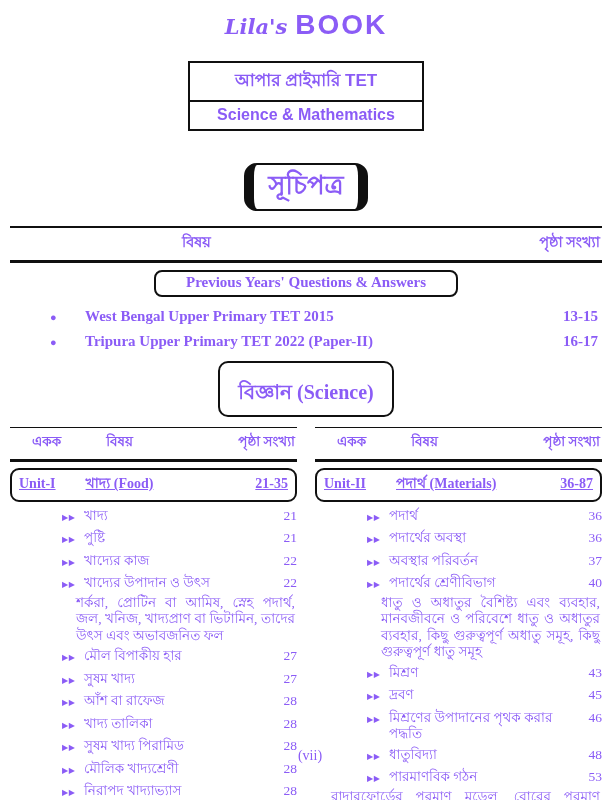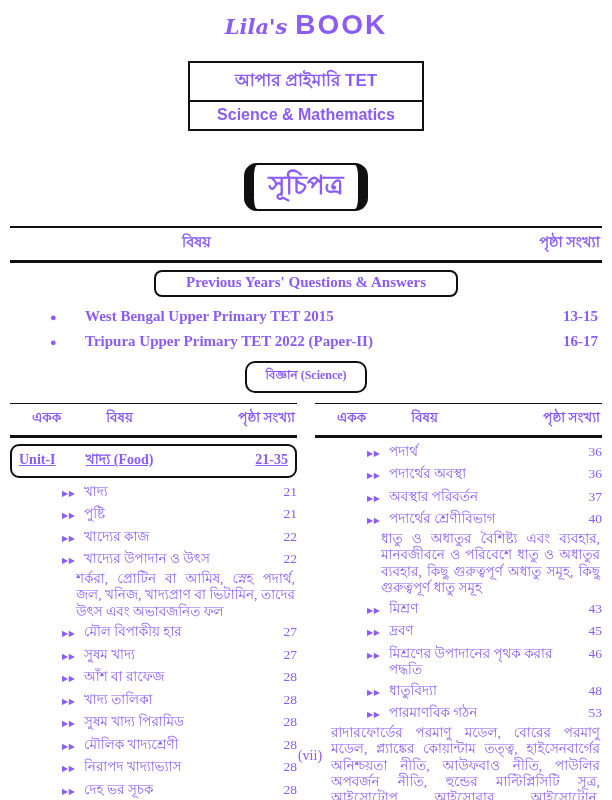--- a/index.html
+++ b/index.html
@@ -33,22 +33,22 @@
   .pyq-badge{
     width:fit-content; margin:7px auto 0; padding:2px 30px 4px;
     border:2px solid #101010; border-radius:8px; font-weight:bold; font-size:15px;
   }
   .pyq-list{margin-top:7px;}
   .pyq-row{display:flex; align-items:baseline; padding:4px 4px 4px 40px; font-weight:bold; font-size:15px;}
   .pyq-bullet{width:35px; font-size:11px;}
   .pyq-label{flex:1;}
   
   .science-badge{
-    width:fit-content; margin:7px auto 0; padding:3px 18px 5px;
-    border:2px solid #101010; border-radius:10px; font-weight:bold; font-size:12px;
+    width:fit-content; margin:7px auto 0; padding:14px 18px 5px;
+    border:2px solid #101010; border-radius:10px; font-weight:bold; font-size:20px;
   }
   
   .columns{display:flex; gap:18px; margin-top:10px;}
   .col{flex:1; min-width:0;}
   .col-head{
     display:flex; align-items:baseline; border-top:1.5px solid #101010; border-bottom:3px solid #101010;
     padding:3px 2px 5px; font-weight:bold; font-size:13.5px;
   }
   .ch-unit{margin-left:20px;}
   .ch-subject{flex:1; text-align:left; margin-left:45px;}
@@ -221,20 +221,25 @@
             </div>
           </div>
         </div>
       </div>
       <div class="col" data-col="1">
         <div class="col-head">
           <span class="ch-unit">একক</span>
           <span class="ch-subject">বিষয়</span>
           <span class="ch-pages">পৃষ্ঠা সংখ্যা</span>
         </div>
+        <div class="unit-box">
+          <span class="unit-id">Unit-II</span>
+          <span class="unit-title">পদার্থ (Materials)</span>
+          <span class="unit-pages">36-87</span>
+        </div>
         <div class="entries">
           <div class="entry">
             <div class="item">
               <span class="icon icon-double-arrow"></span>
               <span class="label">পদার্থ</span>
               <span class="pageno">36</span>
             </div>
           </div>
           <div class="entry">
             <div class="item">

